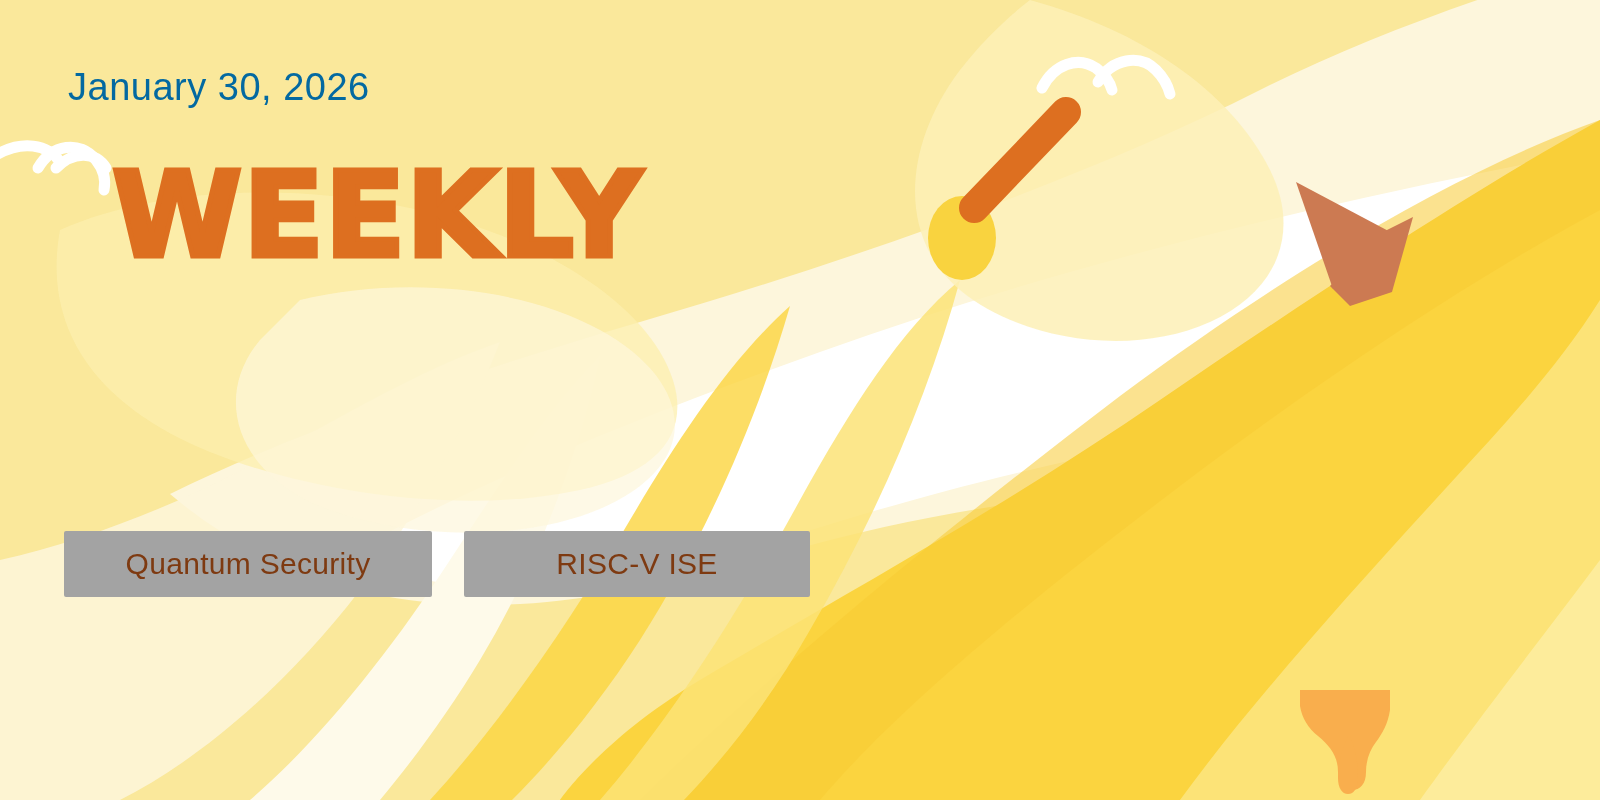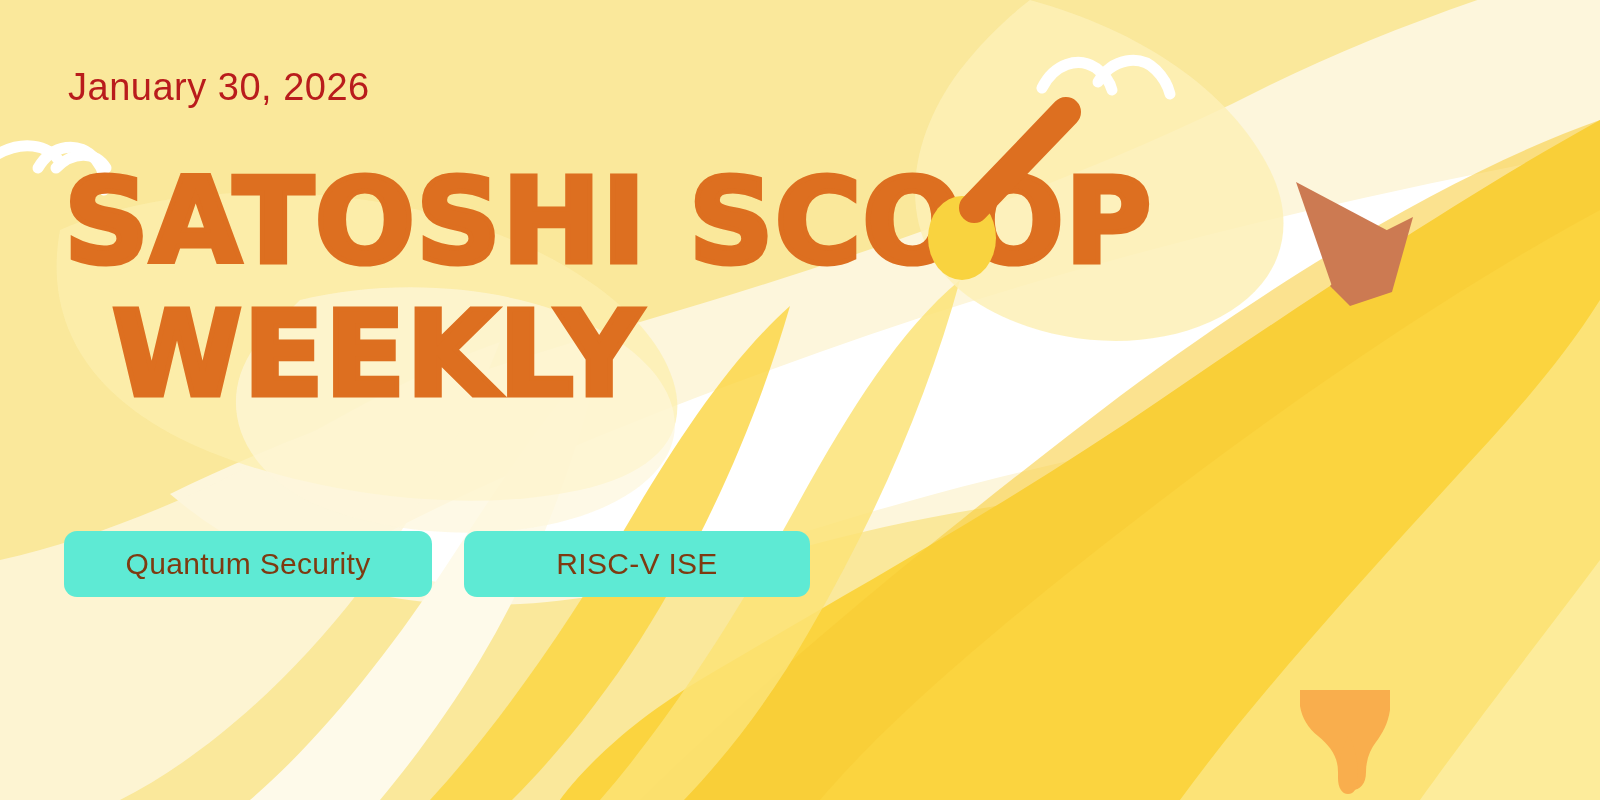--- a/index.html
+++ b/index.html
@@ -26,21 +26,21 @@
   #content { z-index: 5; position: absolute; inset: 0; }
 
   
   #date {
     position: absolute;
     left: 68px;
     top: 66px;
     font-size: 38px;
     font-weight: 400;
     letter-spacing: 0.5px;
-    color: #b91c1c;
+    color: #0369a1;
     white-space: nowrap;
   }
 
   
   #headline {
     position: absolute;
     left: 64px;
     top: 152px;
     width: 1250px;
   }
@@ -73,22 +73,22 @@
     position: absolute;
     left: 64px;
     top: 531px;
     display: grid;
     grid-template-columns: 368px 346px 504px;
     grid-auto-rows: 66px;
     column-gap: 32px;
     row-gap: 30px;
   }
   .tag {
-    background: #5eead4;
-    border-radius: 13px;
+    background: #a3a3a3;
+    border-radius: 2px;
     color: #7E3A11;
     font-size: 30px;
     letter-spacing: 0.3px;
     display: flex;
     align-items: center;
     justify-content: center;
     text-align: center;
     white-space: nowrap;
     box-sizing: border-box;
     padding: 0 10px;
@@ -184,21 +184,20 @@
         <path d="M1413,217 L1392,292 L1350,306 L1330,286 L1387,230 Z"></path>
       </g>
     </g>
   </svg>
 
   <div id="content">
 
     <div id="date">January 30, 2026</div>
 
     <div id="headline">
-      <div class="hl-line" id="hl-line-1">SATOSHI SCOOP</div>
       <div class="hl-line" id="hl-line-2">WEEKLY</div>
     </div>
 
     <svg id="scoop-icon" viewBox="0 0 230 205">
 
       <ellipse cx="82" cy="148" rx="34" ry="42" fill="#F9D33F"></ellipse>
 
       <path d="M94 118 L186 22" stroke="#DD6F20" stroke-width="30" stroke-linecap="round" fill="none"></path>
     </svg>
 

